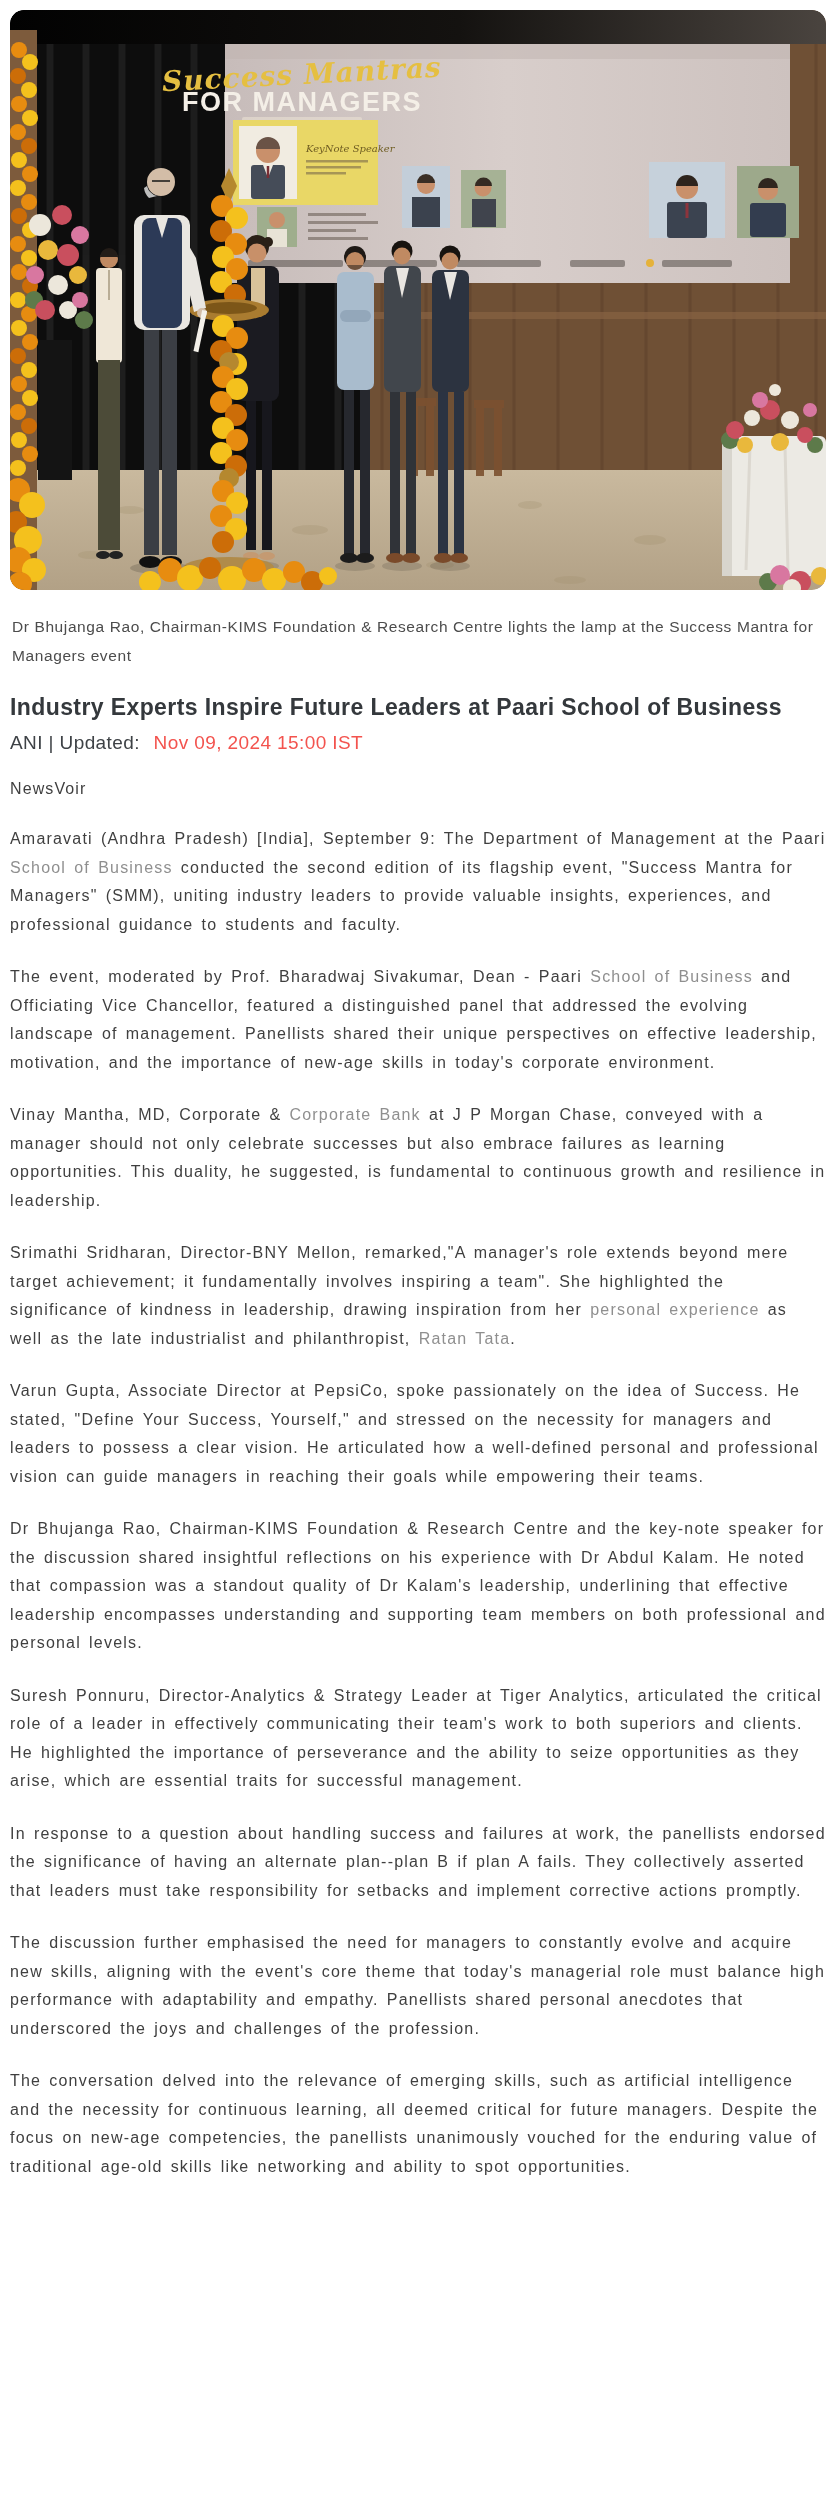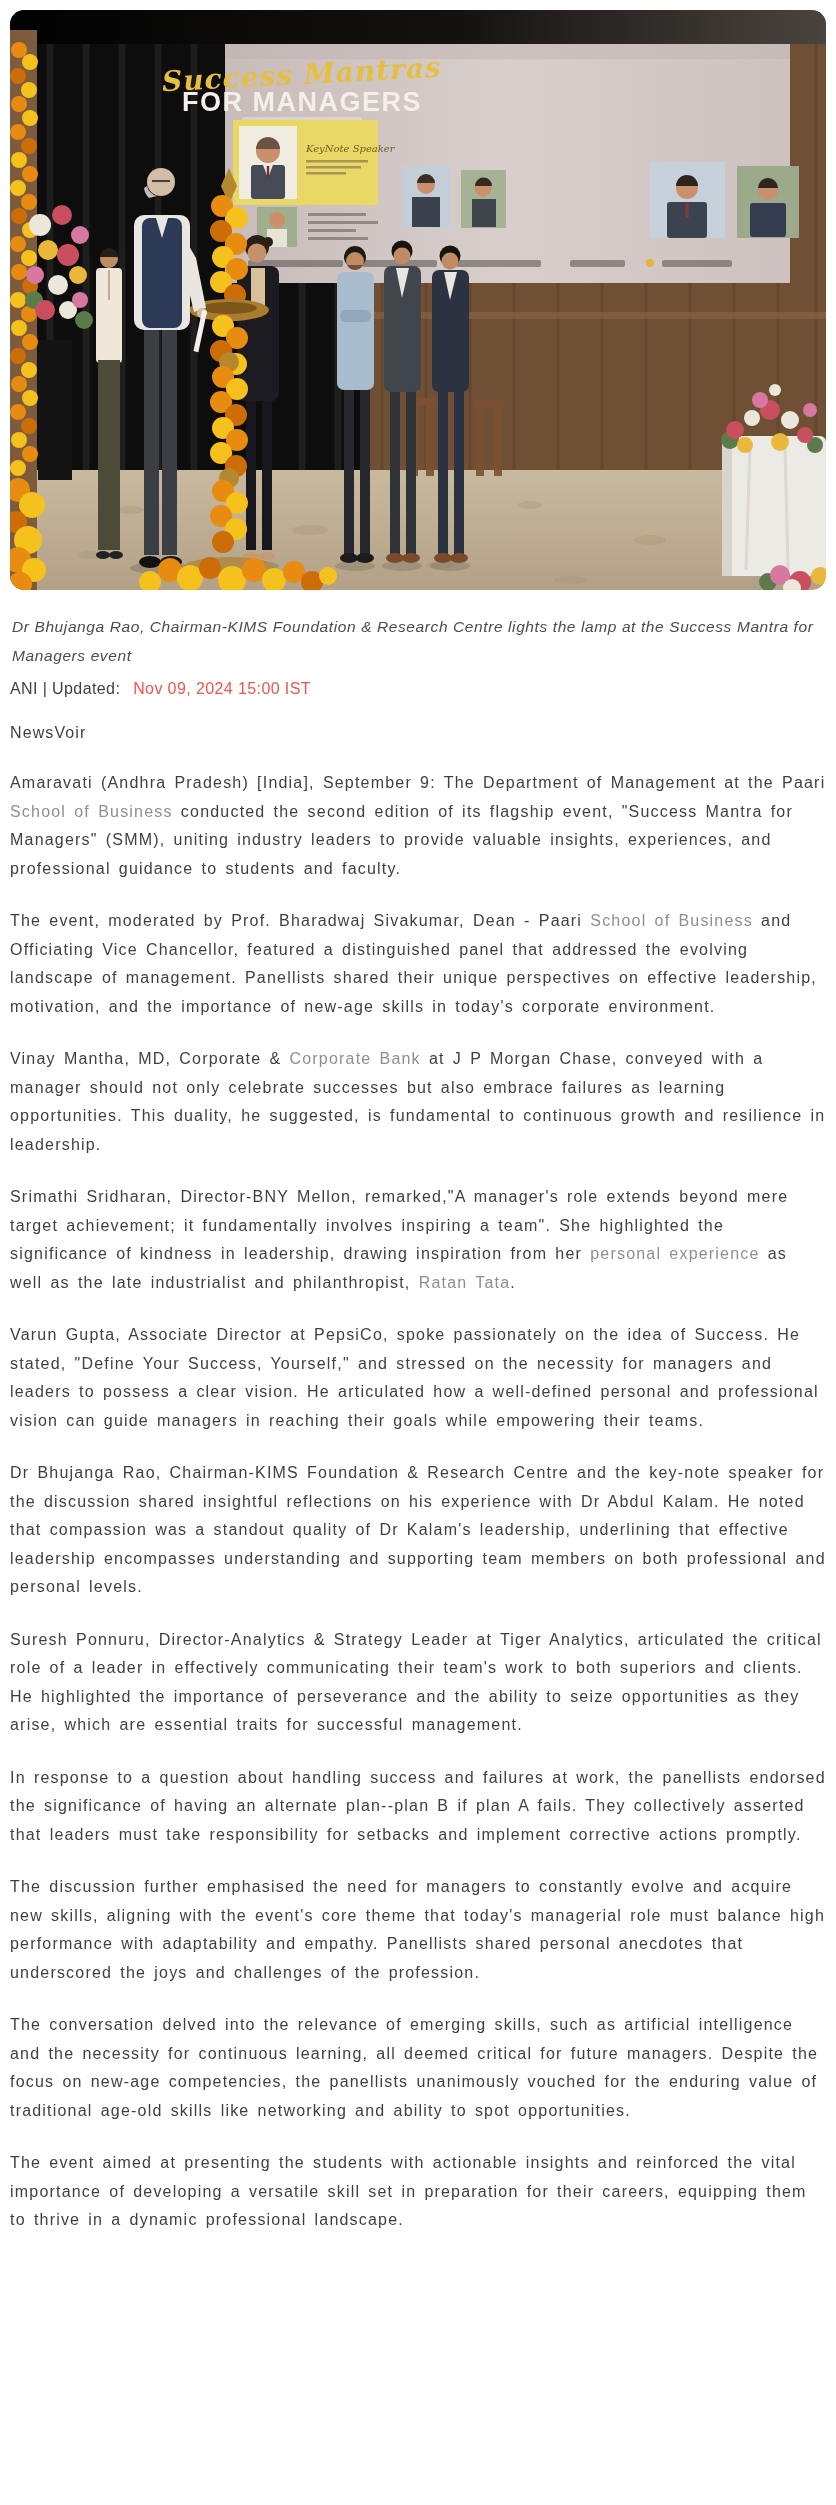--- a/index.html
+++ b/index.html
@@ -3,28 +3,28 @@
 <meta charset="utf-8">
 <style>
   html,body{margin:0;padding:0;background:#ffffff;}
   .page{
     width:836px;height:2505px;box-sizing:border-box;
     padding:10px 10px 0;overflow:hidden;background:#ffffff;
     font-family:"Liberation Sans",sans-serif;position:relative;
   }
   figure.photo{margin:0;width:816px;height:580px;border-radius:14px;overflow:hidden;line-height:0;}
   .caption{
-    margin:22px 2px 0;font-style:italic;font-size:15.5px;line-height:29px;
+    margin:22px 2px 0;font-size:15.5px;line-height:29px;
     color:#4c4c4c;letter-spacing:0.6px;
   }
   h1.headline{
     margin:22px 0 0;font-size:23px;line-height:30px;font-weight:700;
     color:#34383c;letter-spacing:0.4px;
   }
-  .byline{margin-top:10px;font-size:16px;color:#3e4246;letter-spacing:0.4px;}
+  .byline{margin-top:10px;font-size:19px;color:#3e4246;letter-spacing:0.4px;}
   .byline .timestamp{color:#f3534e;margin-left:8px;}
   .provider{margin:26px 0 0;font-size:16px;color:#3f3f3f;letter-spacing:1.1px;}
   .article-body{margin-top:27px;}
   .article-body p{
     margin:0 0 24px;font-size:16px;line-height:28.5px;color:#3f3f3f;
     letter-spacing:1.2px;word-spacing:2.5px;
   }
   .muted{color:#8f8f8f;text-align:center;}
 </style>
 </head>
@@ -386,35 +386,35 @@
             <circle cx="790" cy="572" r="11" fill="#c94f5e"></circle>
           <circle cx="810" cy="566" r="9" fill="#e9b83c"></circle>
             <circle cx="782" cy="578" r="9" fill="#ece7db"></circle>
         </g>
       </g>
     </svg>
   </figure>
 
   <p class="caption">Dr Bhujanga Rao, Chairman-KIMS Foundation &amp; Research Centre lights the lamp at the Success Mantra for Managers event</p>
 
+  <h1 class="headline">Industry Experts Inspire Future Leaders at Paari School of Business</h1>
 
   <div class="byline">
     <span>ANI | Updated:</span>
     <span class="timestamp">Nov 09, 2024 15:00 IST</span>
   </div>
 
   <p class="provider">NewsVoir</p>
 
   <div class="article-body">
     <p><span>Amaravati (Andhra Pradesh) [India], September 9: The Department of Management at the Paari </span><span class="muted">School of Business</span><span> conducted the second edition of its flagship event, "Success Mantra for Managers" (SMM), uniting industry leaders to provide valuable insights, experiences, and professional guidance to students and faculty.</span></p>
     <p><span>The event, moderated by Prof. Bharadwaj Sivakumar, Dean - Paari </span><span class="muted">School of Business</span><span> and Officiating Vice Chancellor, featured a distinguished panel that addressed the evolving landscape of management. Panellists shared their unique perspectives on effective leadership, motivation, and the importance of new-age skills in today's corporate environment.</span></p>
     <p><span>Vinay Mantha, MD, Corporate &amp; </span><span class="muted">Corporate Bank</span><span> at J P Morgan Chase, conveyed with a manager should not only celebrate successes but also embrace failures as learning opportunities. This duality, he suggested, is fundamental to continuous growth and resilience in leadership.</span></p>
     <p><span>Srimathi Sridharan, Director-BNY Mellon, remarked,"A manager's role extends beyond mere target achievement; it fundamentally involves inspiring a team". She highlighted the significance of kindness in leadership, drawing inspiration from her </span><span class="muted">personal experience</span><span> as well as the late industrialist and philanthropist, </span><span class="muted">Ratan Tata</span><span>.</span></p>
     <p><span>Varun Gupta, Associate Director at PepsiCo, spoke passionately on the idea of Success. He stated, "Define Your Success, Yourself," and stressed on the necessity for managers and leaders to possess a clear vision. He articulated how a well-defined personal and professional vision can guide managers in reaching their goals while empowering their teams.</span></p>
     <p><span>Dr Bhujanga Rao, Chairman-KIMS Foundation &amp; Research Centre and the key-note speaker for the discussion shared insightful reflections on his experience with Dr Abdul Kalam. He noted that compassion was a standout quality of Dr Kalam's leadership, underlining that effective leadership encompasses understanding and supporting team members on both professional and personal levels.</span></p>
     <p><span>Suresh Ponnuru, Director-Analytics &amp; Strategy Leader at Tiger Analytics, articulated the critical role of a leader in effectively communicating their team's work to both superiors and clients. He highlighted the importance of perseverance and the ability to seize opportunities as they arise, which are essential traits for successful management.</span></p>
     <p><span>In response to a question about handling success and failures at work, the panellists endorsed the significance of having an alternate plan--plan B if plan A fails. They collectively asserted that leaders must take responsibility for setbacks and implement corrective actions promptly.</span></p>
     <p><span>The discussion further emphasised the need for managers to constantly evolve and acquire new skills, aligning with the event's core theme that today's managerial role must balance high performance with adaptability and empathy. Panellists shared personal anecdotes that underscored the joys and challenges of the profession.</span></p>
     <p><span>The conversation delved into the relevance of emerging skills, such as artificial intelligence and the necessity for continuous learning, all deemed critical for future managers. Despite the focus on new-age competencies, the panellists unanimously vouched for the enduring value of traditional age-old skills like networking and ability to spot opportunities.</span></p>
-    <p><span>The event aimed at presenting the students with actionable insights and reinforced the vital importance of developing a versatile skill set in preparation for their careers, equipping them to thrive in a dynamic professional landscape.</span></p>
   </div>
 
 </div>
 
 </body></html>

